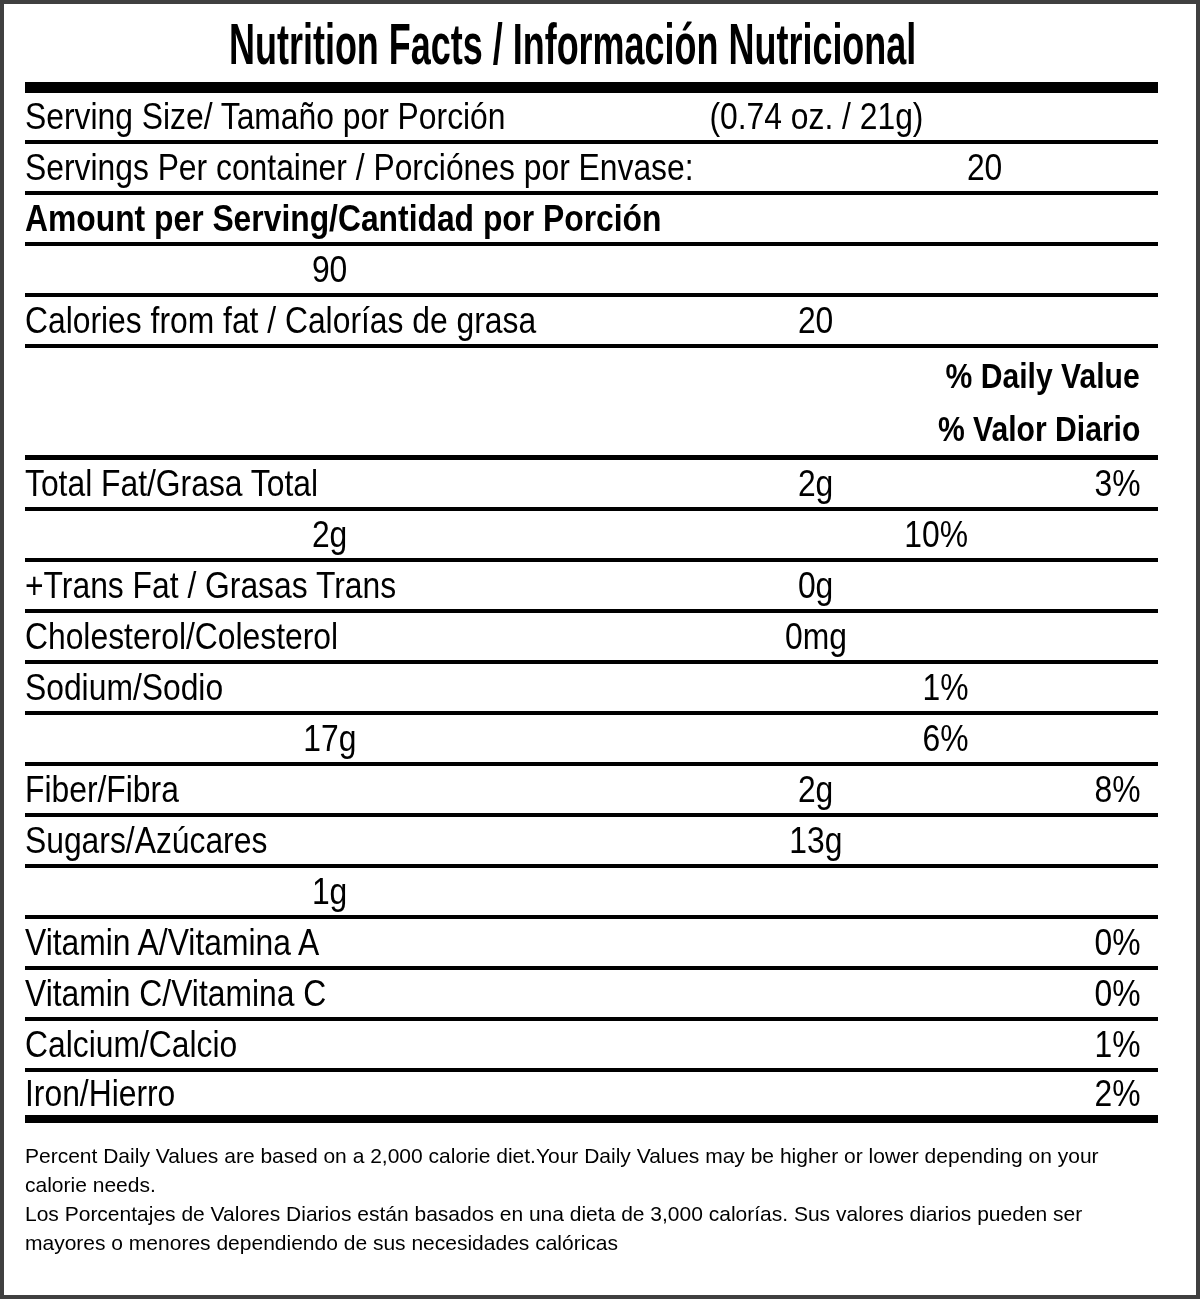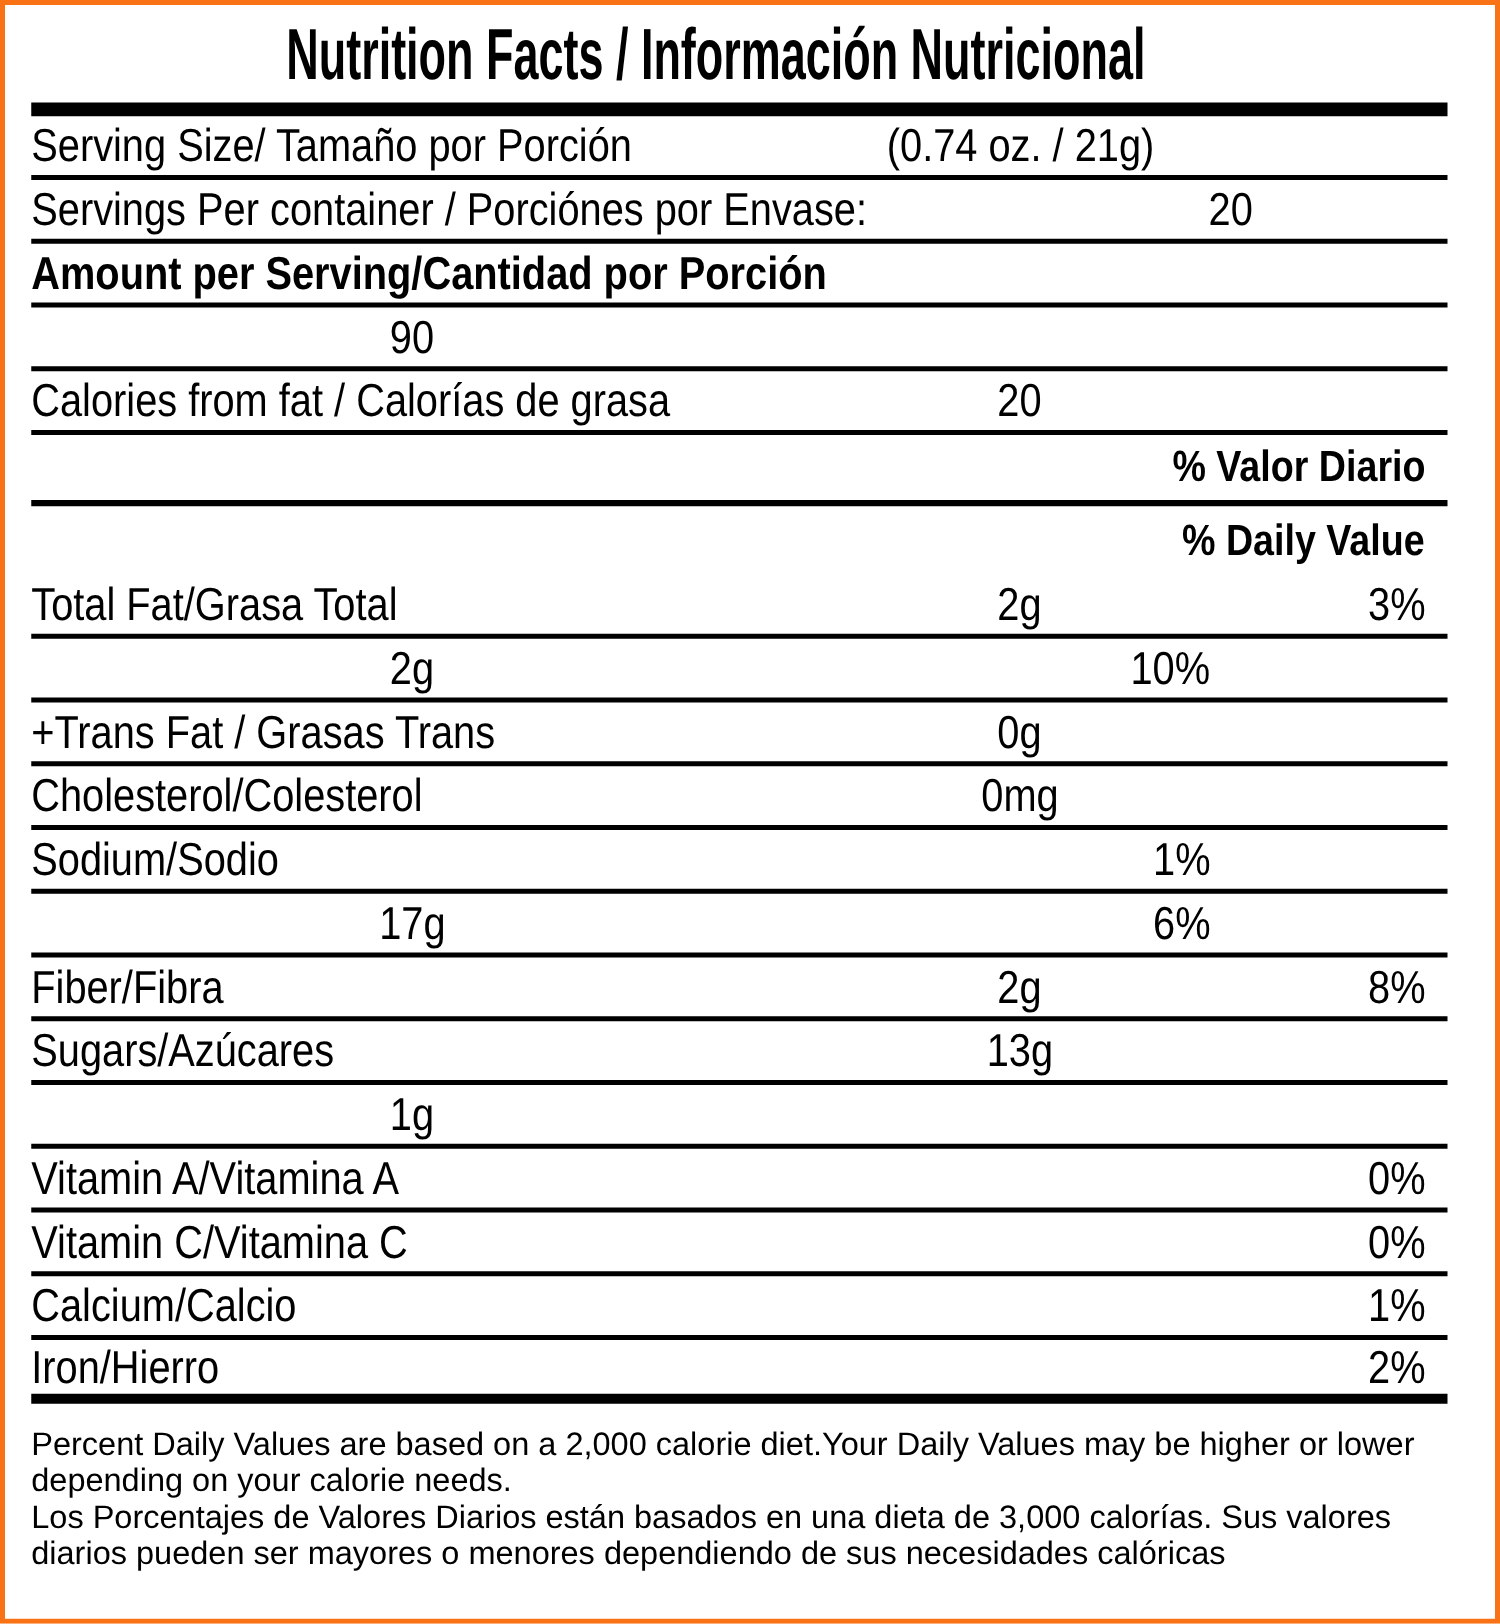--- a/index.html
+++ b/index.html
@@ -4,21 +4,21 @@
 <style>
   * { margin: 0; padding: 0; box-sizing: border-box; }
   html, body { background: #ffffff; }
   body {
     width: 1200px; height: 1299px;
     font-family: "Liberation Sans", sans-serif;
     color: #000000;
   }
   .label-box {
     width: 1200px; height: 1299px;
-    border: 4px solid #f97316;
+    border: 4px solid #404040;
     background: #ffffff;
     padding: 0 38px 0 21px;
     overflow: hidden;
   }
   
   .title-wrap {
     height: 78px;
     display: flex; align-items: center; justify-content: center;
   }
   .title {
@@ -65,21 +65,21 @@
     display: inline-block; transform: scaleX(0.86); transform-origin: right center;
     font-size: 35px; font-weight: bold; white-space: nowrap;
   }
   .dv-row.with-border { height: 57px; border-bottom: 5px solid #000000; }
 
   .row.final-row { border-bottom: 8px solid #000000; }
 
   
   .footnote {
     padding-top: 18px;
-    font-size: 26px;
+    font-size: 21px;
     line-height: 29px;
   }
   .footnote p { margin: 0; }
 </style>
 </head>
 <body>
 
 <div class="label-box">
 
   <div class="title-wrap">
@@ -110,25 +110,25 @@
     <div class="cell-amount"><span>90</span></div>
     <div class="cell-percent"></div>
   </div>
 
   <div class="row">
     <div class="cell-label"><span>Calories from fat / Calorías de grasa</span></div>
     <div class="cell-amount"><span>20</span></div>
     <div class="cell-percent"></div>
   </div>
 
+  <div class="dv-row">
+    <span>% Daily Value</span>
+  </div>
   <div class="dv-row with-border">
     <span>% Valor Diario</span>
-  </div>
-  <div class="dv-row">
-    <span>% Daily Value</span>
   </div>
 
   <div class="row">
     <div class="cell-label"><span>Total Fat/Grasa Total</span></div>
     <div class="cell-amount"><span>2g</span></div>
     <div class="cell-percent"><span>3%</span></div>
   </div>
 
   <div class="row">
     <div class="cell-amount"><span>2g</span></div>

